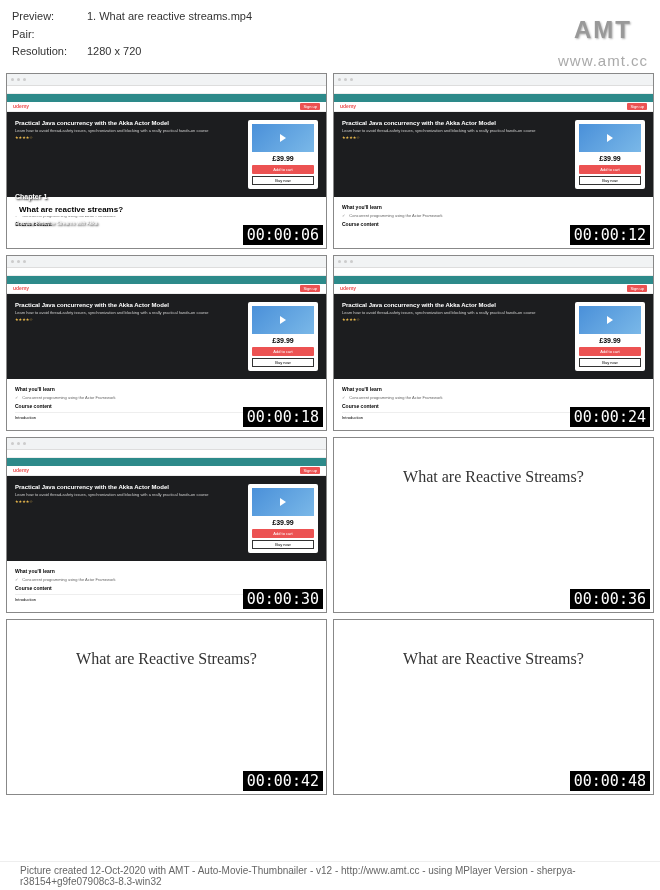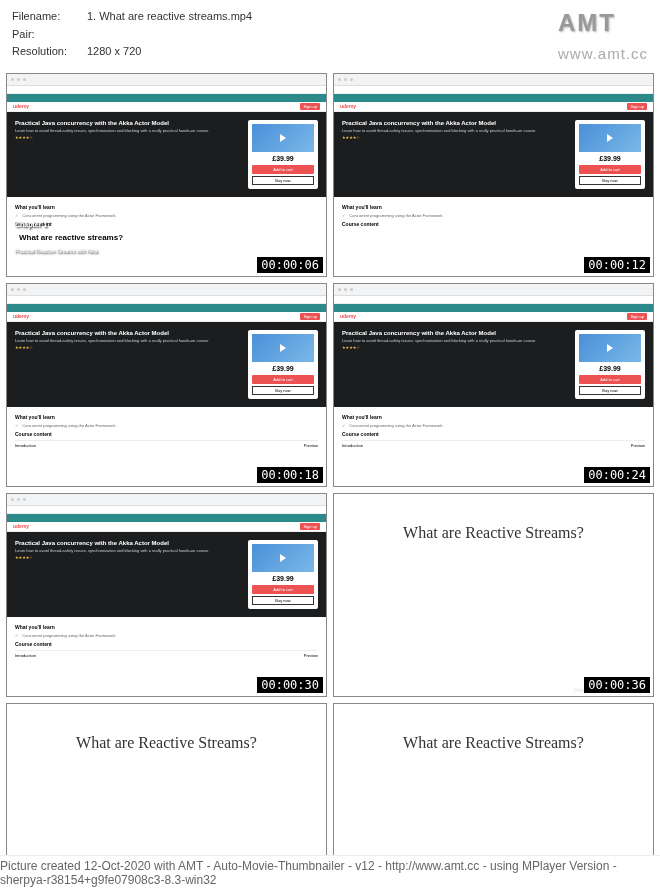--- a/index.html
+++ b/index.html
@@ -1,25 +1,25 @@
 <!DOCTYPE html>
 <html><head>
 <meta charset="utf-8">
 <style>
 *{margin:0;padding:0;box-sizing:border-box;font-family:Arial,sans-serif}
 body{width:660px;height:890px;background:#fff;position:relative;overflow:hidden}
 .header{padding:8px 12px;font-size:11px;color:#333;line-height:1.6;position:relative}
 .header-row{display:flex}
 .hlabel{width:75px;font-weight:400}
 .hval{flex:1}
-.amt-logo{position:absolute;top:4px;right:12px;text-align:left}
+.amt-logo{position:absolute;top:11px;right:12px;text-align:center}
 .amt-text{font-size:24px;font-weight:bold;letter-spacing:2px;color:#999;text-shadow:1px 1px 2px rgba(0,0,0,0.3)}
 .amt-url{font-size:15px;color:#aaa;letter-spacing:1px}
 .grid{display:grid;grid-template-columns:1fr 1fr;gap:6px;padding:4px 6px}
-.thumb{position:relative;border:1px solid #888;height:204px;background:#fff;overflow:hidden}
+.thumb{position:relative;border:1px solid #888;height:176px;background:#fff;overflow:hidden}
 .browser-bar{height:12px;background:#f1f3f4;border-bottom:1px solid #ddd;display:flex;align-items:center;padding:0 4px;gap:3px}
 .bdot{width:3px;height:3px;border-radius:50%;background:#ccc}
 .url-bar{height:8px;background:#fff;border-bottom:1px solid #eee}
 .banner{height:8px;background:#2d8a8a}
 .topbar{height:10px;background:#fff;border-bottom:1px solid #eee;display:flex;align-items:center;padding:0 6px;justify-content:space-between}
 .ulogo{font-size:5px;color:#ec5252;font-weight:bold}
 .signup{background:#ec5252;color:#fff;font-size:4px;padding:1px 3px;border-radius:1px}
 .hero{background:#1c1d1f;padding:8px;display:flex;gap:8px}
 .hero-left{flex:1;color:#fff}
 .hero-title{font-size:6px;font-weight:bold;margin-bottom:2px}
@@ -29,39 +29,39 @@
 .card-img{width:100%;height:28px;background:linear-gradient(135deg,#4a90d9,#7ab8e8);position:relative}
 .play{position:absolute;top:50%;left:50%;transform:translate(-50%,-50%);width:0;height:0;border-left:6px solid #fff;border-top:4px solid transparent;border-bottom:4px solid transparent}
 .price{font-size:7px;font-weight:bold;text-align:center;margin:3px 0}
 .cart-btn{background:#ec5252;color:#fff;font-size:4px;padding:2px;text-align:center;border-radius:1px}
 .buy-btn{border:1px solid #333;font-size:4px;padding:1px;text-align:center;margin-top:2px}
 .body-area{padding:4px 8px;background:#fff}
 .sect-head{font-size:5px;font-weight:bold;margin:3px 0}
 .bullet-row{font-size:4px;color:#666;margin:1px 0;display:flex;gap:4px}
 .check{color:#888}
 .cc-row{display:flex;justify-content:space-between;font-size:4px;padding:2px 0;border-top:1px solid #eee}
-.timestamp{position:absolute;bottom:3px;right:3px;background:#000;color:#fff;font-size:12px;padding:1px 4px;font-family:monospace}
+.timestamp{position:absolute;bottom:3px;right:3px;background:#000;color:#fff;font-size:15px;padding:1px 4px;font-family:monospace}
 .overlay-chapter{position:absolute;bottom:48px;left:8px;color:#fff;font-size:7px;font-weight:bold;text-shadow:1px 1px 2px #000}
 .overlay-title{position:absolute;bottom:32px;left:8px;background:#fff;color:#000;font-size:8px;font-weight:bold;padding:2px 4px}
 .overlay-sub{position:absolute;bottom:22px;left:8px;color:#fff;font-size:5px;text-shadow:1px 1px 2px #000}
 .slide{display:flex;align-items:flex-start;justify-content:center;padding-top:30px;background:#fff;height:100%}
 .slide-title{font-size:16px;color:#333;font-family:Georgia,serif}
 .watermark{position:absolute;bottom:3px;right:50px;font-size:6px;color:#ddd}
-.footer{position:absolute;bottom:0;left:0;right:0;font-size:12px;color:#666;padding:3px 0;background:#fff;border-top:1px solid #eee}
+.footer{position:absolute;bottom:0;left:0;right:0;font-size:10px;color:#666;padding:3px 20px;background:#fff;border-top:1px solid #eee}
 </style>
 </head>
 <body>
 
 <div class="header">
   <div class="amt-logo">
     <div class="amt-text">AMT</div>
     <div class="amt-url">www.amt.cc</div>
   </div>
   <div class="header-row">
-      <div class="hlabel">Filename:</div>
+      <div class="hlabel">Preview:</div>
       <div class="hval">1. What are reactive streams.mp4</div>
     </div>
   <div class="header-row">
       <div class="hlabel">Pair:</div>
     </div>
   <div class="header-row">
       <div class="hlabel">Resolution:</div>
       <div class="hval">1280 x 720</div>
     </div>
 </div>

